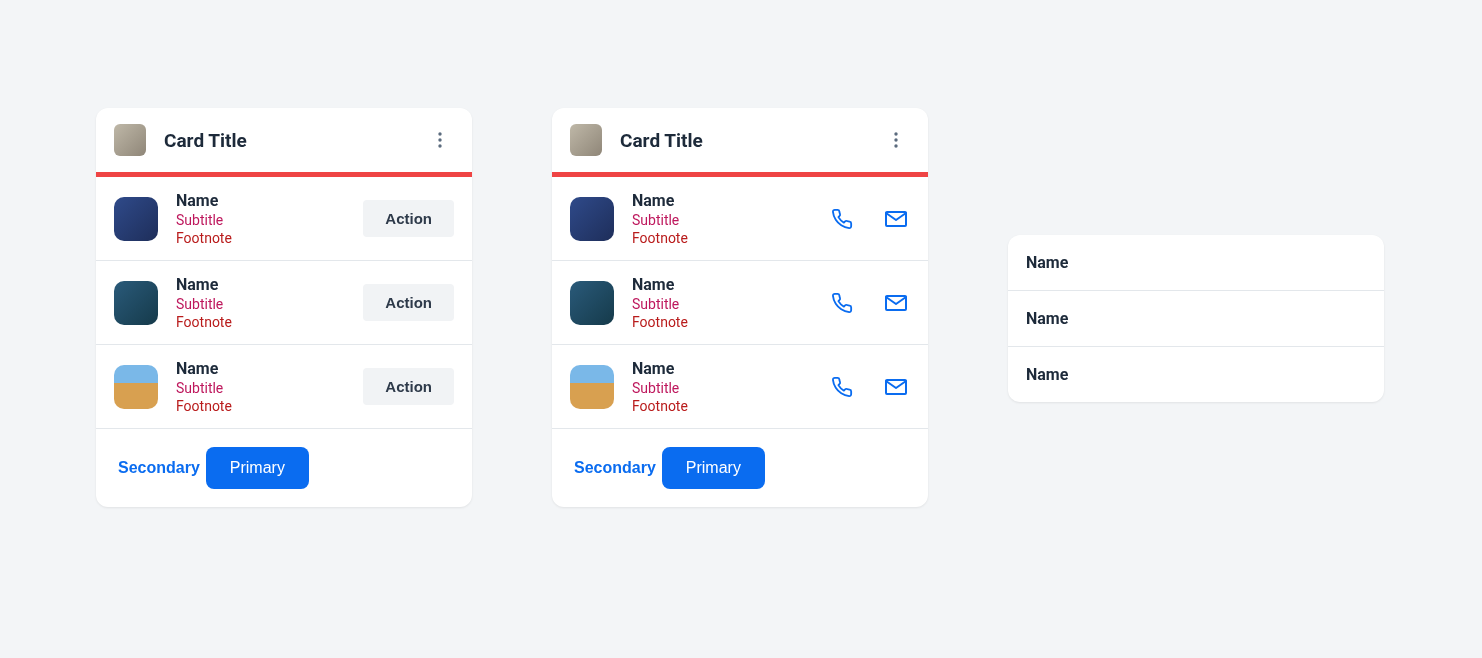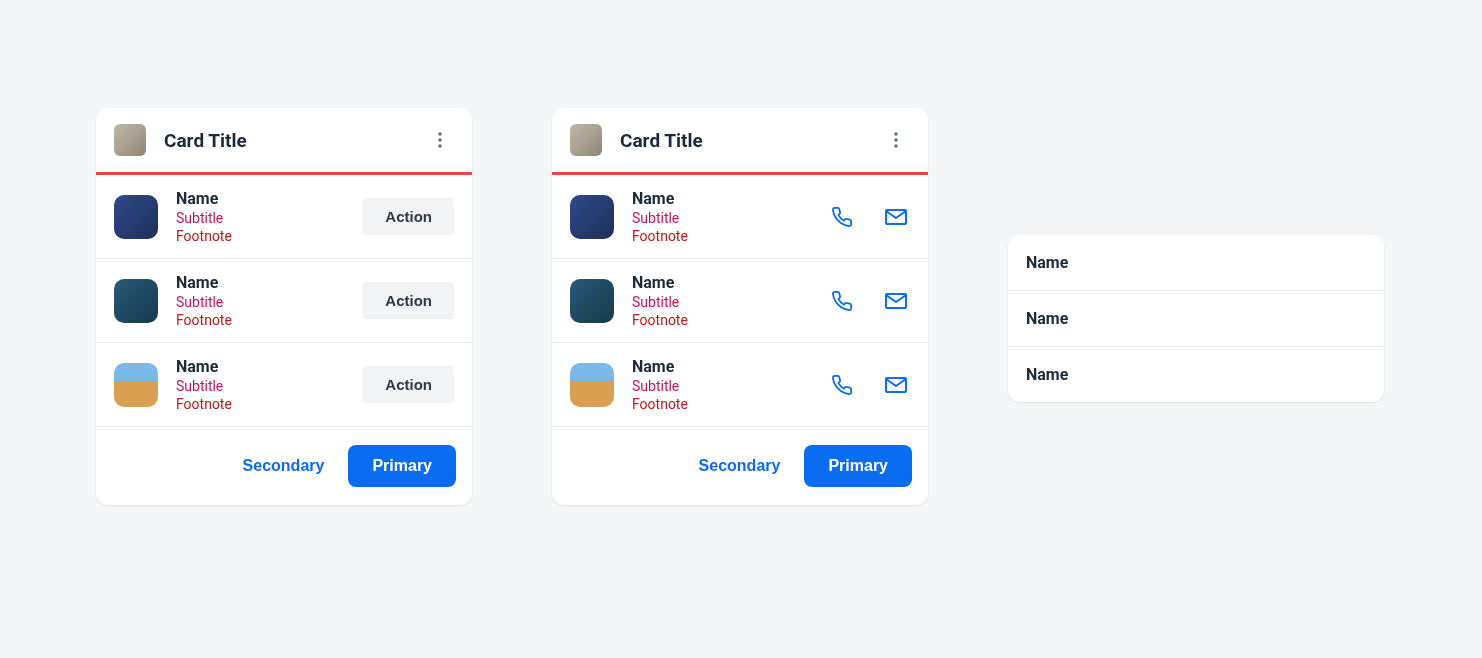--- a/index.html
+++ b/index.html
@@ -18,21 +18,21 @@
       background: #fff;
       border-radius: 12px;
       box-shadow: 0 1px 3px rgba(0,0,0,0.05), 0 1px 2px rgba(0,0,0,0.03);
       width: 376px;
       overflow: hidden;
     }
     .card-header {
       display: flex;
       align-items: center;
       padding: 16px 18px;
-      border-bottom: 3px solid #ef4444;
+      border-bottom: 5px solid #ef4444;
     }
     .card-header .thumb {
       width: 32px;
       height: 32px;
       border-radius: 6px;
       background: linear-gradient(135deg,#bfb8a8,#8f8678);
       margin-right: 18px;
       flex-shrink: 0;
     }
     .card-title {
@@ -108,40 +108,39 @@
       width: 28px;
       height: 28px;
       display: flex;
       align-items: center;
       justify-content: center;
       color: #0a6cf0;
       cursor: pointer;
     }
     .card-footer {
       display: flex;
-      justify-content: flex-end;
-      align-items: center;
-      gap: 18px;
+      justify-content: flex-start;
+      align-items: center;
       padding: 18px 16px;
     }
     .secondary-btn {
       background: transparent;
       border: none;
       font-size: 16px;
       font-weight: 700;
       color: #0a6cf0;
       cursor: pointer;
       padding: 10px 6px;
     }
     .primary-btn {
       background: #0a6cf0;
       color: #fff;
       border: none;
       font-size: 16px;
-      font-weight: 700;
+      font-weight: 400;
       border-radius: 8px;
       padding: 12px 24px;
       cursor: pointer;
     }
     .simple-card {
       background: #fff;
       border-radius: 12px;
       box-shadow: 0 1px 3px rgba(0,0,0,0.05), 0 1px 2px rgba(0,0,0,0.03);
       width: 376px;
       overflow: hidden;

